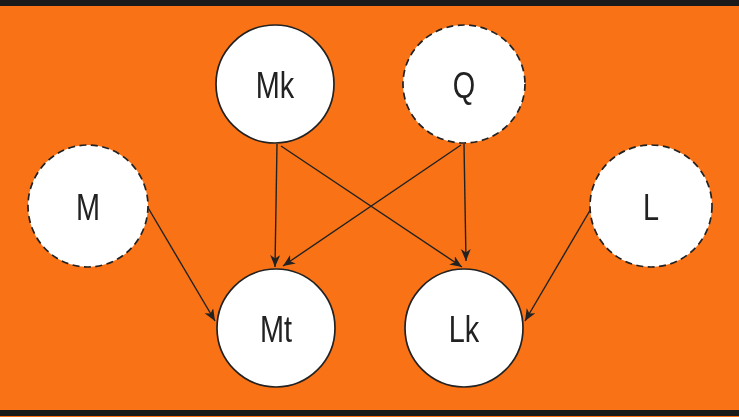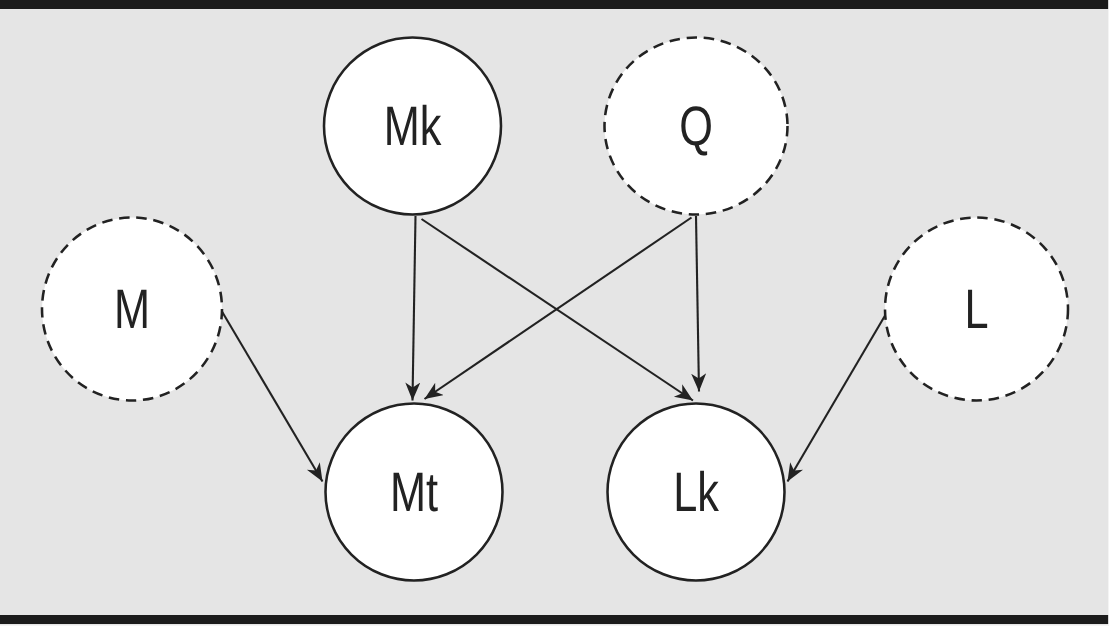--- a/index.html
+++ b/index.html
@@ -4,21 +4,21 @@
 <style>
   html, body {
     margin: 0;
     padding: 0;
     background: #ffffff;
   }
   #stage {
     position: relative;
     width: 739px;
     height: 417px;
-    background: #e5e5e5;
+    background: #f97316;
     overflow: hidden;
   }
   svg { display: block; }
   .node-label {
     font-family: "Liberation Sans", sans-serif;
     font-size: 37px;
     font-weight: 400;
   }
 </style>
 </head>

